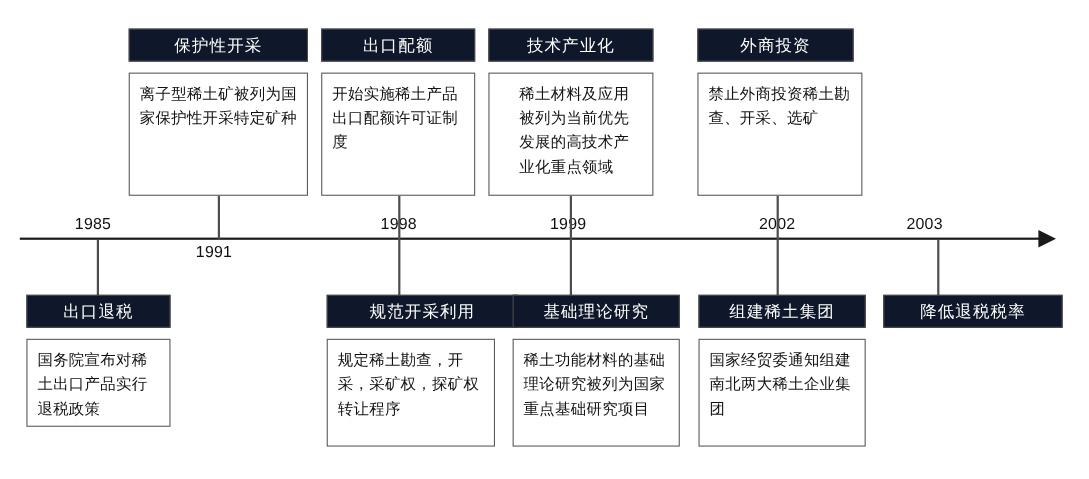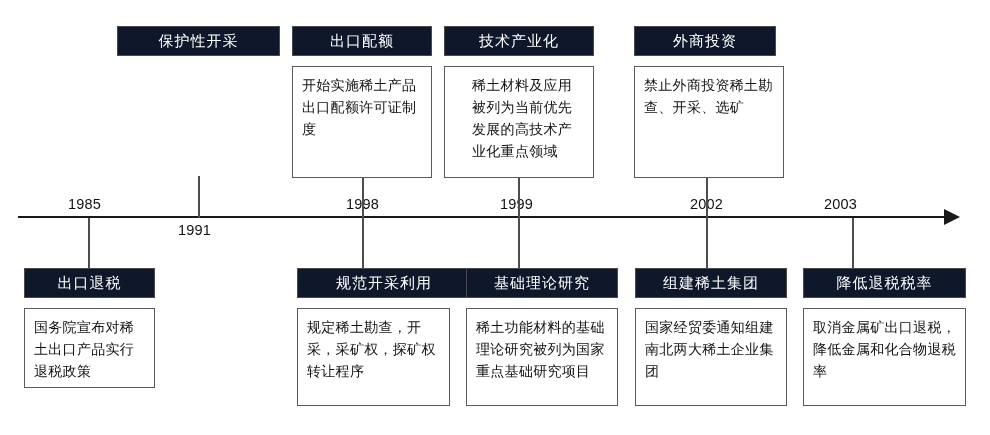--- a/index.html
+++ b/index.html
@@ -101,20 +101,21 @@
   <div class="year" style="left:500px; top:196px;">1999</div>
   <div class="year" style="left:690px; top:196px;">2002</div>
   <div class="year" style="left:824px; top:196px;">2003</div>
 
   <div class="stem" style="left:198px; top:176px; height:42px;"></div>
   <div class="stem" style="left:362px; top:176px; height:42px;"></div>
   <div class="stem" style="left:518px; top:176px; height:42px;"></div>
   <div class="stem" style="left:706px; top:176px; height:42px;"></div>
 
   <div class="hbox" style="left:117px; top:26px; width:163px;">保护性开采</div>
+  <div class="bbox" style="left:117px; top:66px; width:163px; height:112px;">离子型稀土矿被列为国家保护性开采特定矿种</div>
 
   <div class="hbox" style="left:292px; top:26px; width:140px;">出口配额</div>
   <div class="bbox" style="left:292px; top:66px; width:140px; height:112px;">开始实施稀土产品出口配额许可证制度</div>
 
   <div class="hbox" style="left:444px; top:26px; width:150px;">技术产业化</div>
   <div class="bbox" style="left:444px; top:66px; width:150px; height:112px;padding-left:27px;">稀土材料及应用被列为当前优先发展的高技术产业化重点领域</div>
 
   <div class="hbox" style="left:634px; top:26px; width:142px;">外商投资</div>
   <div class="bbox" style="left:634px; top:66px; width:150px; height:112px;">禁止外商投资稀土勘查、开采、选矿</div>
 
@@ -130,15 +131,14 @@
   <div class="hbox" style="left:297px; top:268px; width:174px;">规范开采利用</div>
   <div class="bbox" style="left:297px; top:308px; width:153px; height:98px;">规定稀土勘查，开采，采矿权，探矿权转让程序</div>
 
   <div class="hbox" style="left:466px; top:268px; width:152px;">基础理论研究</div>
   <div class="bbox" style="left:466px; top:308px; width:152px; height:98px;">稀土功能材料的基础理论研究被列为国家重点基础研究项目</div>
 
   <div class="hbox" style="left:635px; top:268px; width:152px;">组建稀土集团</div>
   <div class="bbox" style="left:635px; top:308px; width:152px; height:98px;">国家经贸委通知组建南北两大稀土企业集团</div>
 
   <div class="hbox" style="left:803px; top:268px; width:163px;">降低退税税率</div>
-  <div class="bbox center-last" style="left:803px; top:308px; width:163px; height:98px;">取消金属矿出口退税，降低金属和化合物退税率</div>
 
 </div>
 
 </body></html>

